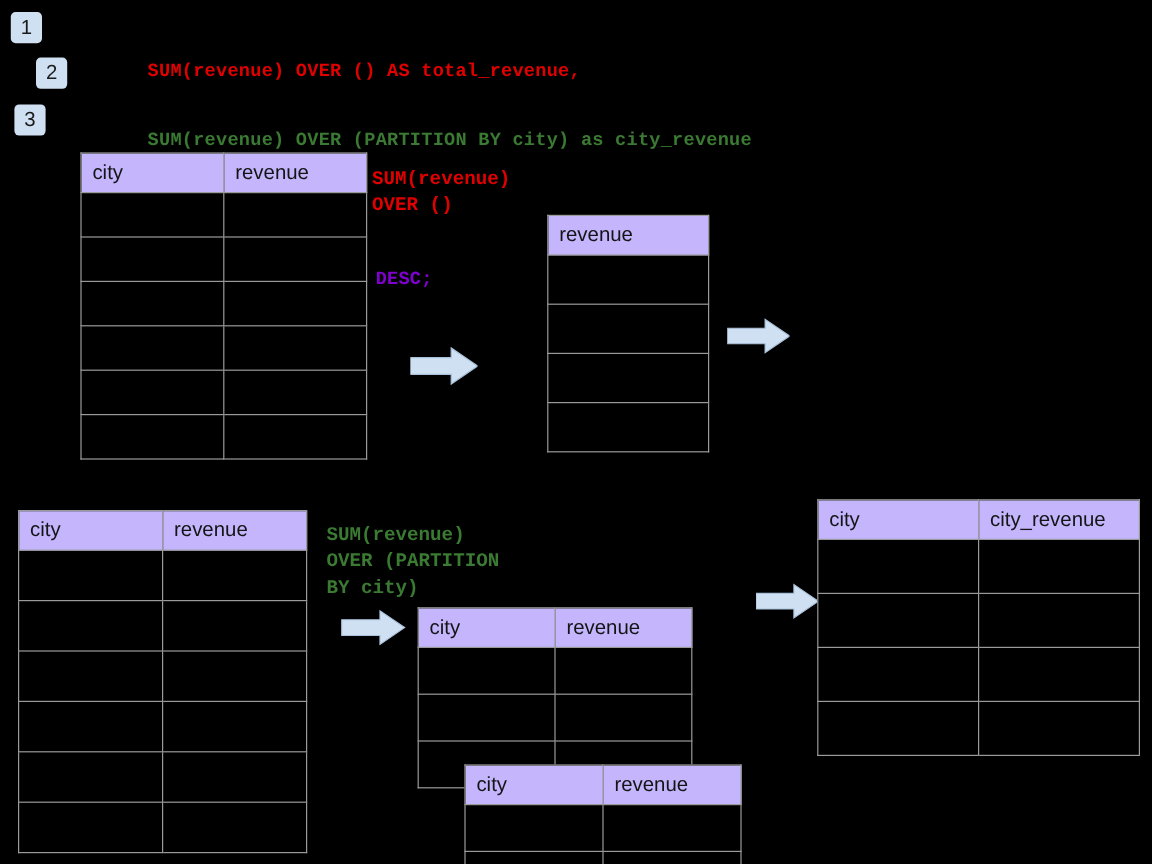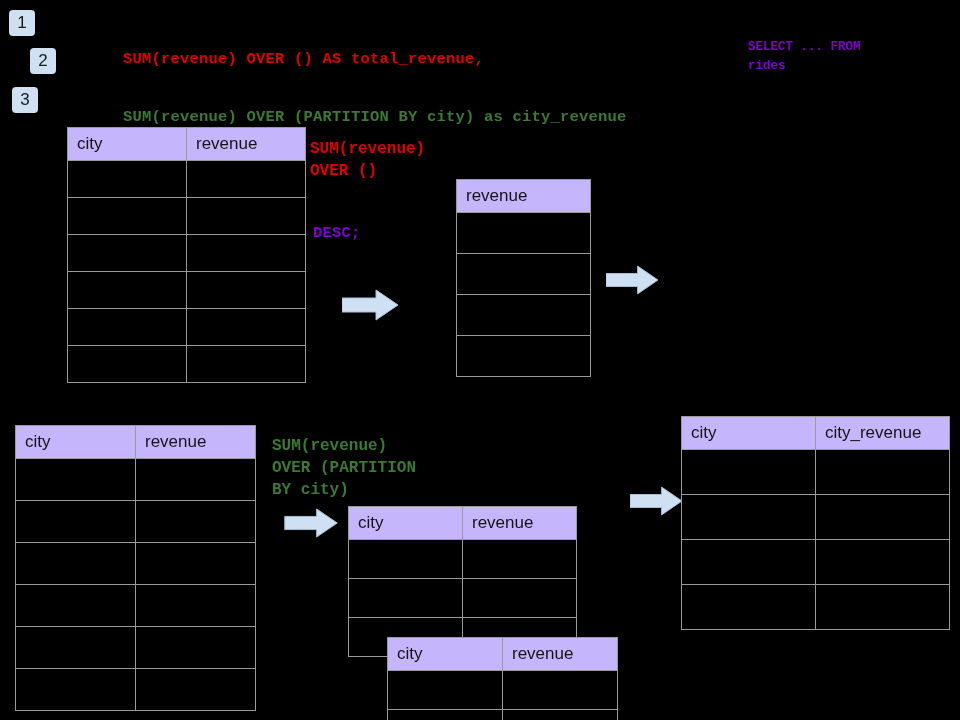--- a/index.html
+++ b/index.html
@@ -105,22 +105,20 @@
   <div class="badge" style="left:30px; top:48px;">2</div>
   <div class="badge" style="left:12px; top:87px;">3</div>
 
   <div class="code" style="left:85px; top:12px;">
     <span class="code-line" style="color:#e00000;">    SUM(revenue) OVER () AS total_revenue,</span>
     <span class="code-line" style="color:#3a7a32;">    SUM(revenue) OVER (PARTITION BY city) as city_revenue</span>
     <span class="code-line" style="color:#8000d0;">  FROM rides</span>
     <span class="code-line" style="color:#8000d0;">  ORDER by city_revenue DESC;</span>
   </div>
 
-  <div class="note-small" style="left:748px; top:38px; color:#8000d0;">SELECT ... FROM
-rides</div>
 
   <div class="note" style="left:310px; top:138px; color:#e00000;">SUM(revenue)
 OVER ()</div>
 
   <div class="note" style="left:272px; top:435px; color:#3a7a32;">SUM(revenue)
 OVER (PARTITION
 BY city)</div>
 
   <table class="tbl" style="left:67px; top:127px; width:238px;">
     <colgroup>

